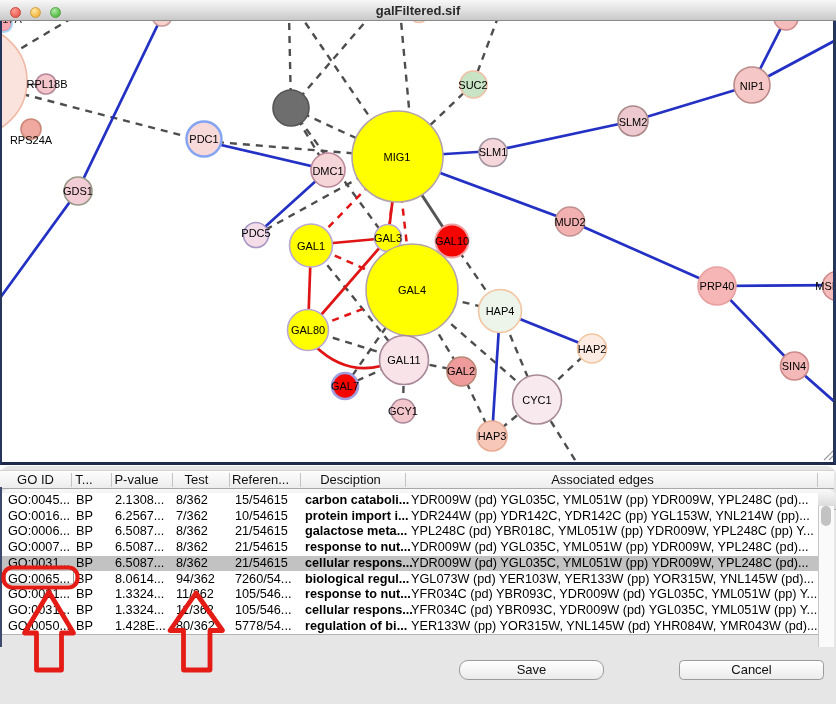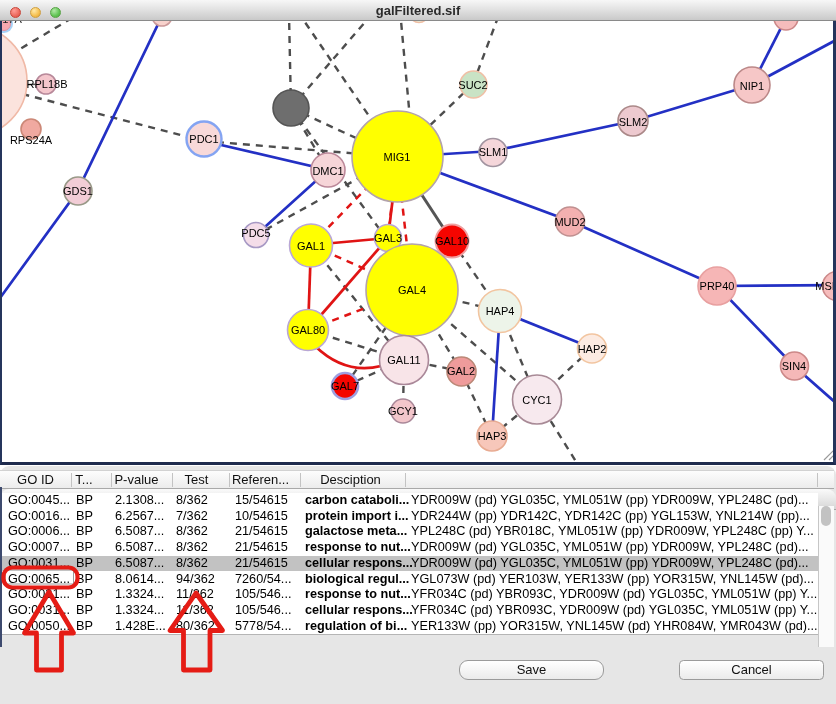--- a/index.html
+++ b/index.html
@@ -218,20 +218,21 @@
       <div class="hsep" style="left:229px"></div>
     <div class="hsep" style="left:300px"></div>
       <div class="hsep" style="left:405px"></div>
     <div class="hsep" style="left:817px"></div>
     <div class="hl" style="left:0;width:71px">GO ID</div>
     <div class="hl" style="left:69px;width:30px">T...</div>
     <div class="hl" style="left:109px;width:55px">P-value</div>
     <div class="hl" style="left:170px;width:53px">Test</div>
     <div class="hl" style="left:228px;width:65px">Referen...</div>
     <div class="hl" style="left:300px;width:101px">Desciption</div>
+    <div class="hl" style="left:405px;width:395px">Associated edges</div>
   </div>
   <div class="abs" style="left:0;top:21px;width:2px;height:160px;background:#3d4a6e;z-index:5"></div>
   <div class="abs" id="tbody">
     <div class="row" style="top:0px">
         <span class="c c1">GO:0045...</span>
         <span class="c c2">BP</span>
         <span class="c c3">2.1308...</span>
         <span class="c c4">8/362</span>
         <span class="c c5">15/54615</span>
         <span class="c c6">carbon cataboli...</span>

